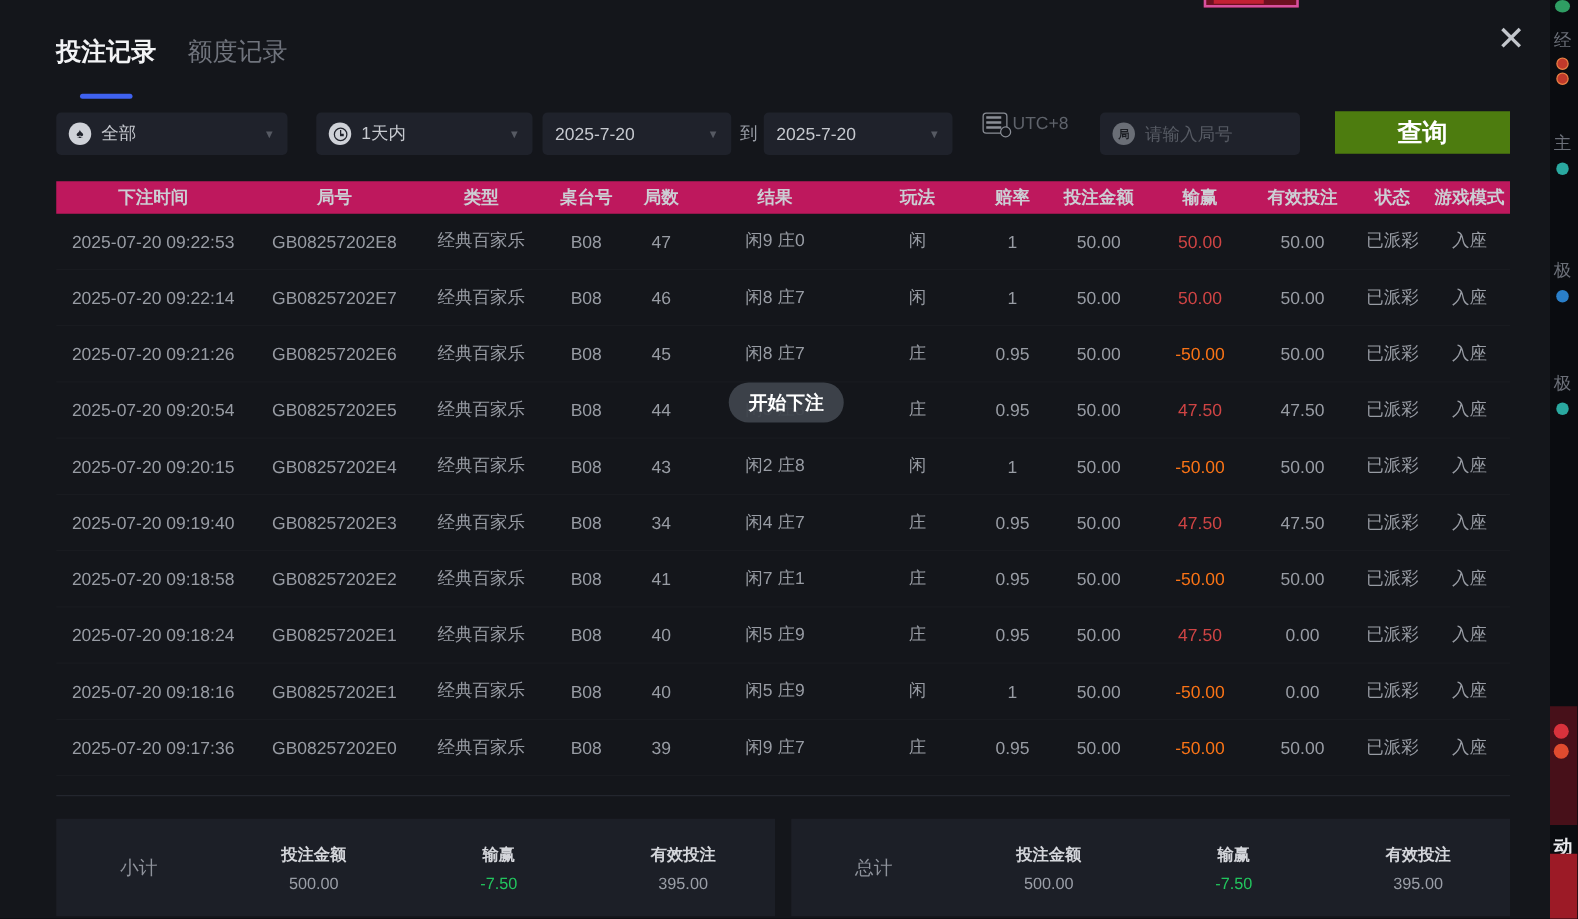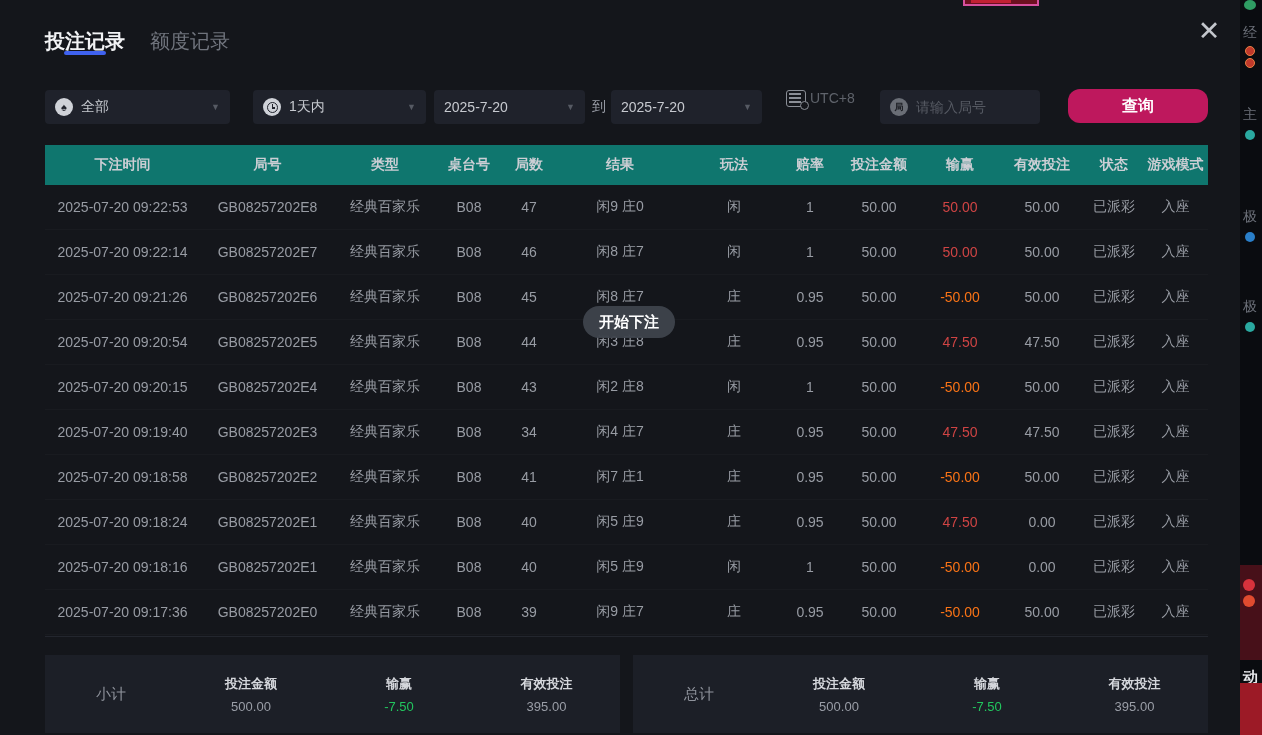--- a/index.html
+++ b/index.html
@@ -18,21 +18,21 @@
   
   .modal { position:absolute; left:0; top:0; width:1240px; height:735px; background:#14161b; }
 
   
   .top-badge { position:absolute; left:963px; top:-6px; width:76px; height:12px;
     border:2px solid #d8509e; background:#6d1020; }
   .top-badge i { position:absolute; left:6px; top:1px; width:40px; height:6px; background:#c32033; }
 
   
   .tabs { position:absolute; left:45px; top:28px; display:flex; gap:25px; }
-  .tab { font-size:20px; color:#70747d; cursor:pointer; position:relative; padding-bottom:0; }
+  .tab { font-size:20px; color:#70747d; cursor:pointer; position:relative; padding-bottom:24px; }
   .tab.active { color:#f2f3f5; font-weight:bold; }
   .tab.active .underline { position:absolute; left:50%; transform:translateX(-50%);
     bottom:0; width:42px; height:4px; border-radius:2px; background:#3f62f0; }
 
   .close-x { position:absolute; left:1194px; top:16px; width:30px; height:30px;
     color:#c3c6cc; font-size:27px; line-height:30px; text-align:center; cursor:pointer; font-weight:300; }
 
   
   .ctrl { position:absolute; top:90px; height:34px; background:#1f222b; border-radius:4px;
     display:flex; align-items:center; color:#c6c9cf; font-size:14px; padding:0 10px; cursor:pointer; }
@@ -58,28 +58,28 @@
     background:#8a8e96; box-shadow:0 4px 0 #8a8e96, 0 8px 0 #8a8e96; }
   .cal-ic .mini { position:absolute; right:-4px; bottom:-4px; width:9px; height:9px; border-radius:50%;
     background:#14161b; border:1.5px solid #8a8e96; }
 
   .search-box { position:absolute; left:880px; top:90px; width:160px; height:34px; background:#1f222b;
     border-radius:4px; display:flex; align-items:center; padding:0 10px; }
   .search-box input { background:transparent; border:none; outline:none; color:#c6c9cf;
     font-size:14px; width:100%; font-family:inherit; }
   .search-box input::placeholder { color:#565a63; }
 
-  .query-btn { position:absolute; left:1068px; top:89px; width:140px; height:34px; background:#be185d;
-    border:none; border-radius:12px; color:#fff; font-size:16px; font-weight:bold; cursor:pointer; font-family:inherit; }
+  .query-btn { position:absolute; left:1068px; top:89px; width:140px; height:34px; background:#4d7c0f;
+    border:none; border-radius:0; color:#fff; font-size:20px; font-weight:bold; cursor:pointer; font-family:inherit; }
 
   
   .table { position:absolute; left:45px; top:145px; width:1163px; }
   .thead, .trow { display:grid;
     grid-template-columns:155px 135px 100px 68px 52px 130px 98px 54px 84px 78px 86px 58px 65px; }
-  .thead { background:#0f766e; height:40px; align-items:center; }
+  .thead { background:#be185d; height:26px; align-items:center; }
   .hcell { text-align:center; color:#ccced4; font-size:14px; font-weight:bold; white-space:nowrap; }
   .trow { height:45px; align-items:center; border-bottom:1px solid rgba(255,255,255,0.025); }
   .cell { text-align:center; color:#989ca4; font-size:14px; white-space:nowrap; }
   .cell.red { color:#cf4444; }
   .cell.green { color:#f97316;text-align:center; }
   .table-endline { position:absolute; left:45px; top:636px; width:1163px; height:1px; background:#23262e; }
 
   
   .tooltip { position:absolute; left:583px; top:306px; height:32px; padding:0 16px;
     background:rgba(62,67,76,0.95); border-radius:16px; display:flex; align-items:center;

